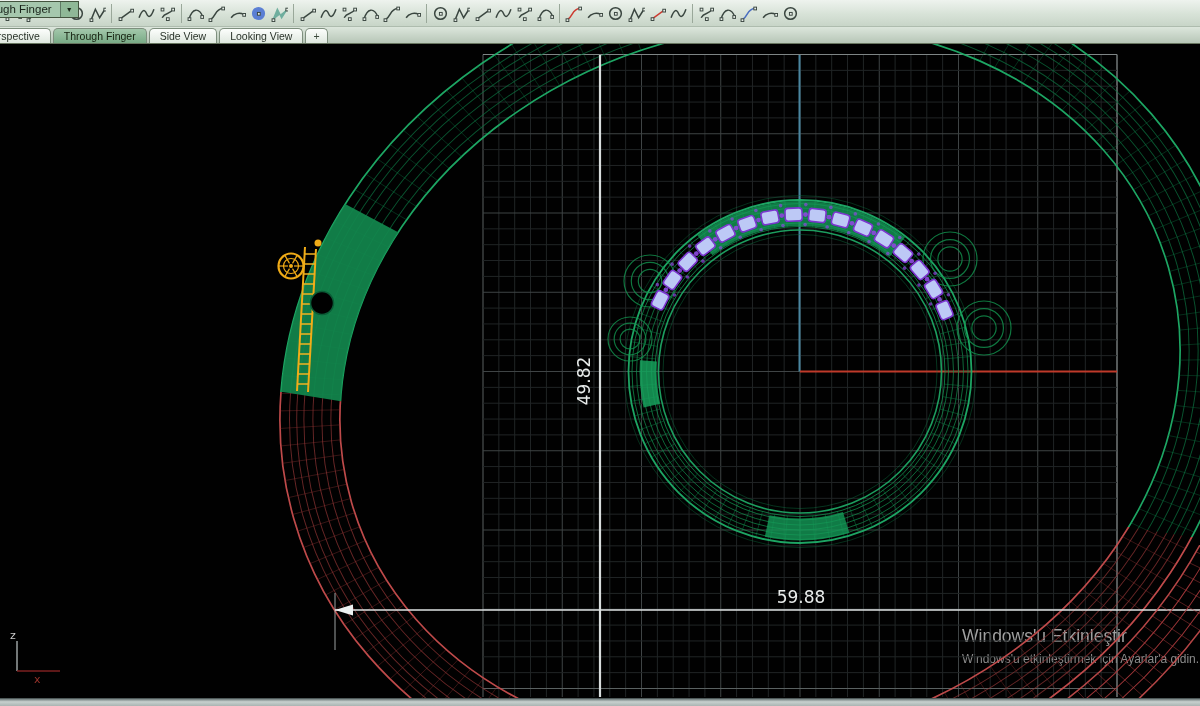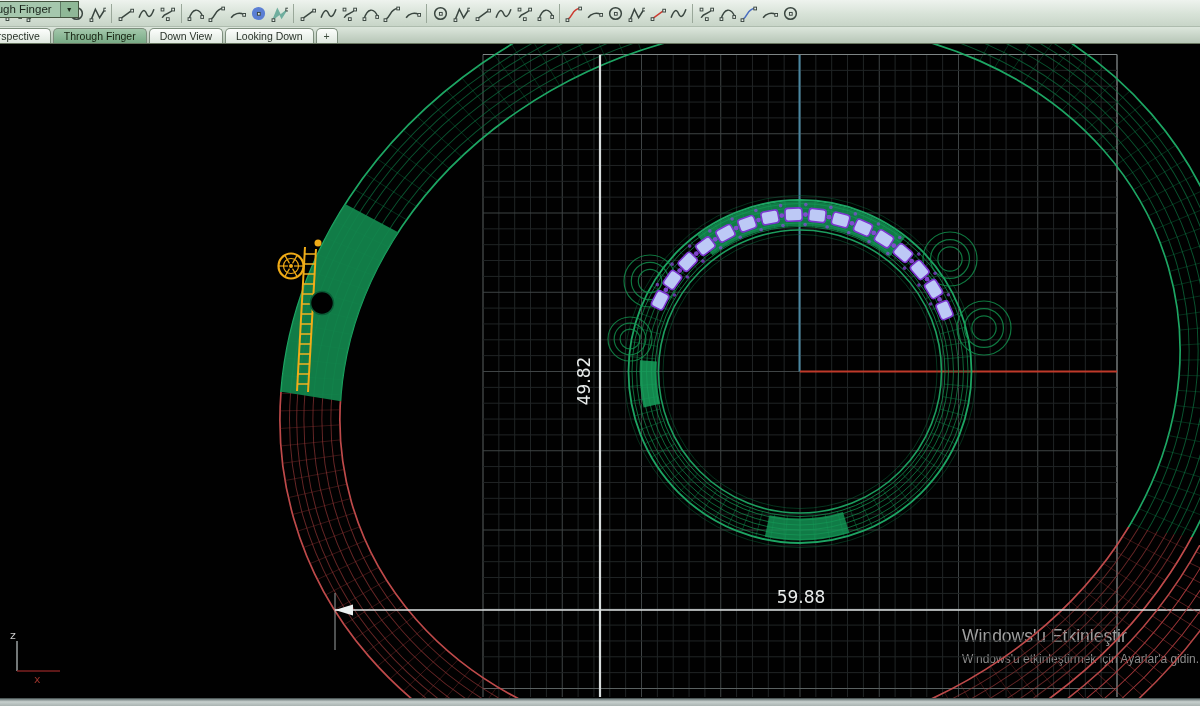--- a/index.html
+++ b/index.html
@@ -287,22 +287,22 @@
         <svg width="17" height="17" viewBox="0 0 16 16">
           <path d="M8,8 m-5.5,0 a5.5,5.5 0 1,0 11,0 a5.5,5.5 0 1,0 -11,0" fill="none" stroke="#39453f" stroke-width="1.4"></path>
           <rect x="7" y="7" width="2.6" height="2.6" fill="#e8eee8" stroke="#39453f" stroke-width="0.9"></rect>
         </svg>
       </span>
     </div>
 
   <div class="tabbar">
       <span class="tab" style="margin-left: -26px;">Perspective</span>
       <span class="tab active">Through Finger</span>
-      <span class="tab">Down View</span>
-      <span class="tab">Looking Down</span>
+      <span class="tab">Side View</span>
+      <span class="tab">Looking View</span>
       <span class="tab addtab">+</span>
     </div>
 
   <div class="viewport">
     <div class="watermark">
       <div class="wm1">Windows'u Etkinleştir</div>
       <div class="wm2">Windows'u etkinleştirmek için Ayarlar'a gidin.</div>
     </div>
   </div>
 

